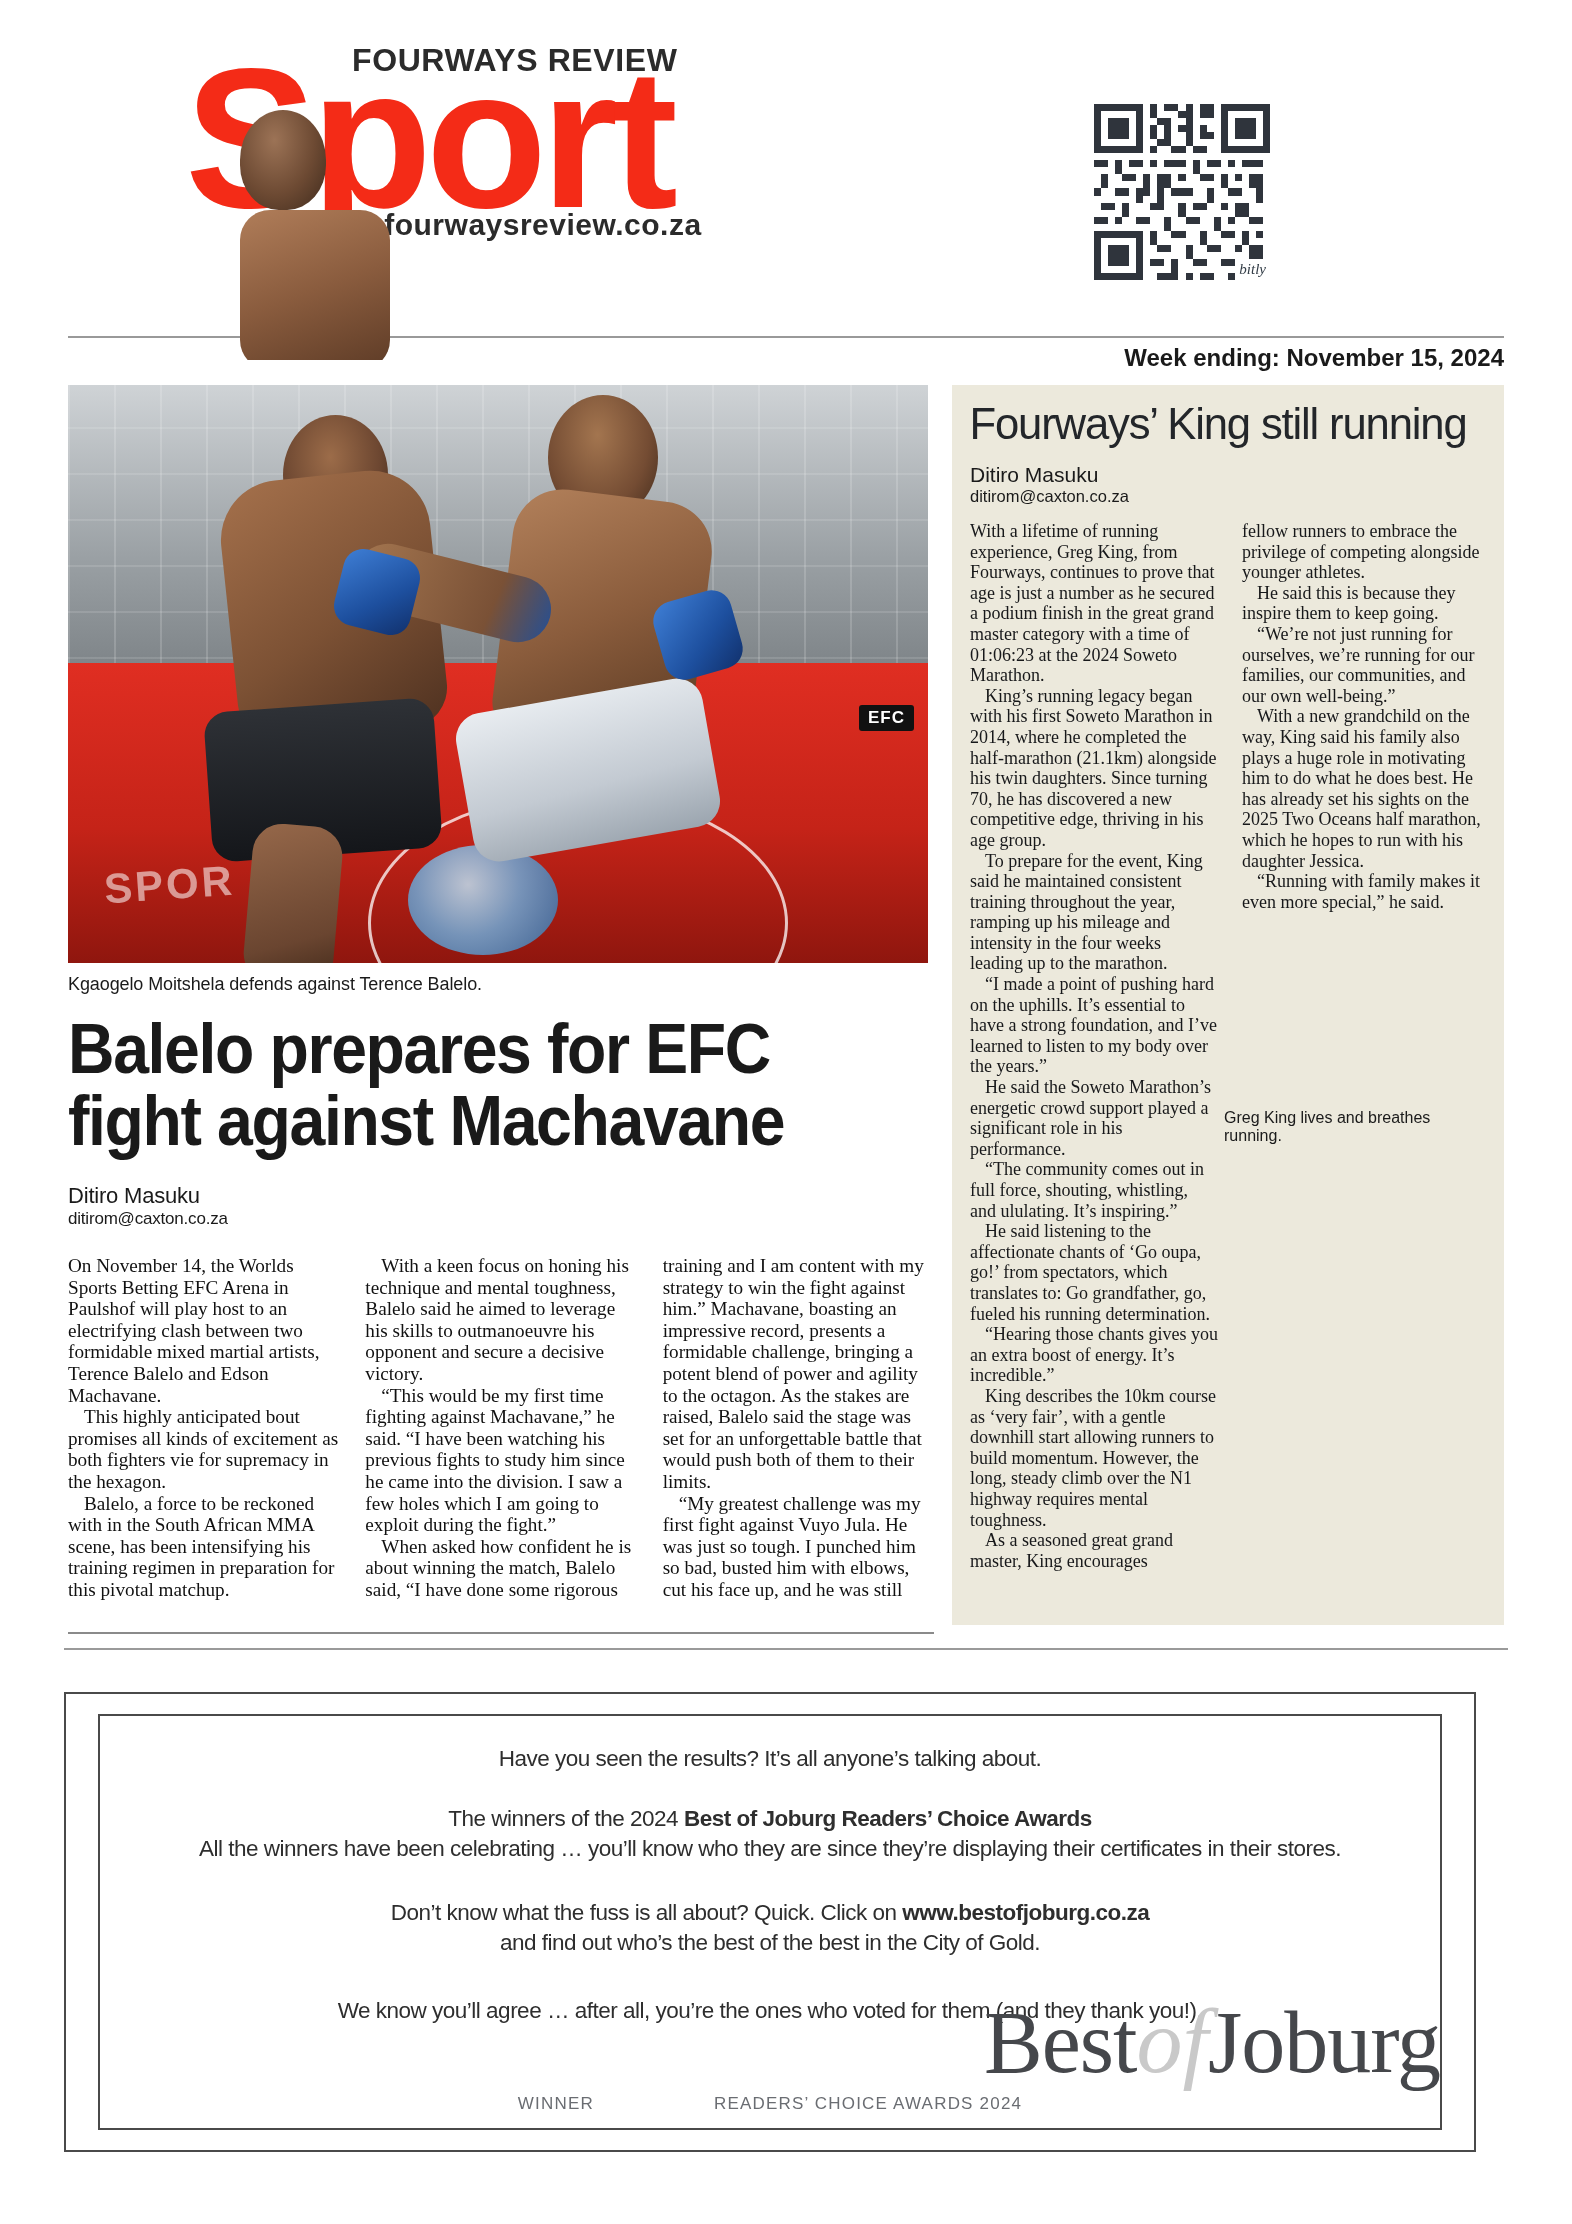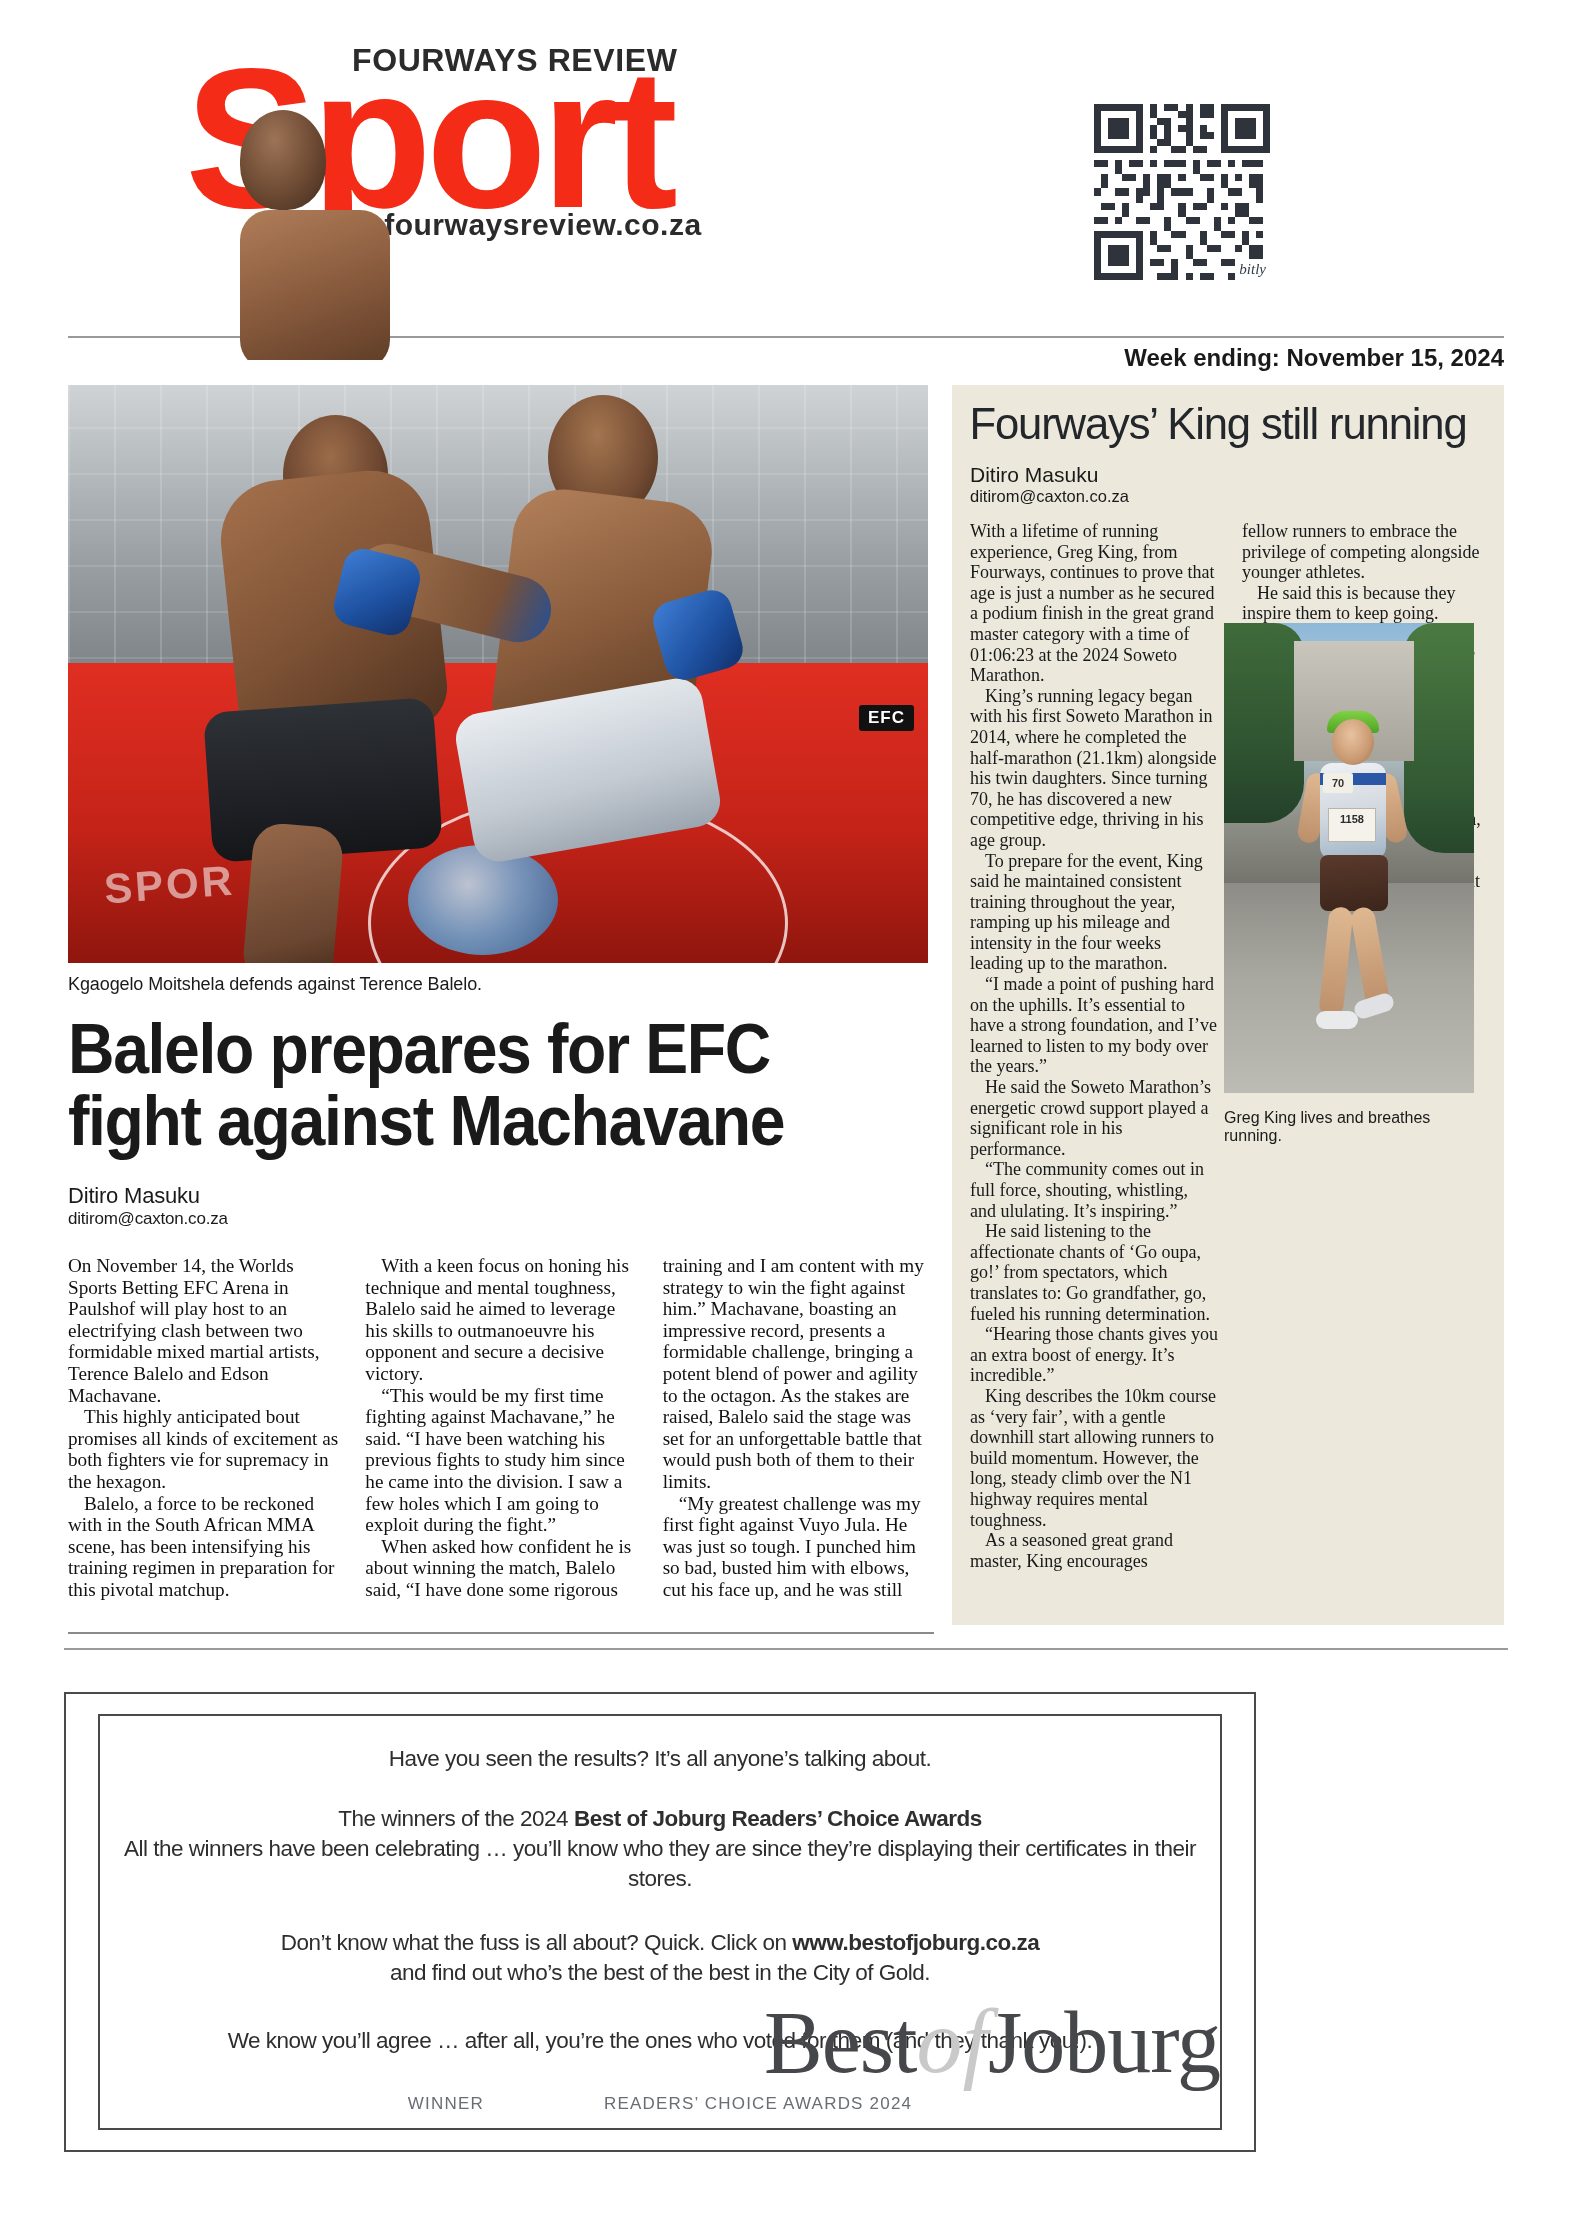--- a/index.html
+++ b/index.html
@@ -249,21 +249,21 @@
   .rn-arm2 { position:absolute; left:156px; top:150px; width:22px; height:70px;
     background:linear-gradient(180deg,#dfb892 0%,#bb8f69 100%); border-radius:11px; transform:rotate(-12deg); }
   .runner-caption {
     position:absolute; left:272px; top:724px; width:252px;
     font-size:16px; line-height:18px; color:#1a1a1a;
     font-family:"Liberation Sans", sans-serif;
   }
 
   
   .ad-outer {
-    position:absolute; left:64px; top:1692px; width:1192px; height:460px;
+    position:absolute; left:64px; top:1692px; width:1412px; height:460px;
     border:2px solid #4a4a4a; background:#fff;text-decoration:underline;
   }
   .ad-inner {
     position:absolute; left:32px; top:20px; right:32px; bottom:20px;
     border:2px solid #4a4a4a;
   }
   .ad-text {
     position:absolute; left:0; right:0; top:28px;
     text-align:center; color:#2e2e2e;
     font-family:"Liberation Sans", sans-serif;
@@ -481,40 +481,20 @@
         </div>
       <div class="rc-right" id="sideRight">
           <p class="lead">fellow runners to embrace the privilege of competing alongside younger athletes.</p>
           <p>He said this is because they inspire them to keep going.</p>
           <p>“We’re not just running for ourselves, we’re running for our families, our communities, and our own well-being.”</p>
           <p>With a new grandchild on the way, King said his family also plays a huge role in motivating him to do what he does best. He has already set his sights on the 2025 Two Oceans half marathon, which he hopes to run with his daughter Jessica.</p>
           <p>“Running with family makes it even more special,” he said.</p>
         </div>
     </div>
 
-    <div class="runner-photo">
-      <div class="road"></div>
-      <div class="tree-l"></div>
-      <div class="tree-r"></div>
-      <div class="building"></div>
-      <div class="rn-arm1"></div>
-      <div class="rn-arm2"></div>
-      <div class="rn-vest"></div>
-      <div class="rn-vest-stripe"></div>
-      <div class="rn-num70">70</div>
-      <div class="rn-bib"></div>
-      <div class="rn-bib-num">1158</div>
-      <div class="rn-cap"></div>
-      <div class="rn-head"></div>
-      <div class="rn-shorts"></div>
-      <div class="rn-leg1"></div>
-      <div class="rn-leg2"></div>
-      <div class="rn-shoe1"></div>
-      <div class="rn-shoe2"></div>
-    </div>
 
     <div class="runner-caption">Greg King lives and breathes running.</div>
   </div>
 
   <div class="bottom-rule"></div>
 
   <div class="ad-outer">
     <div class="ad-inner">
 
       <div class="ad-text">

